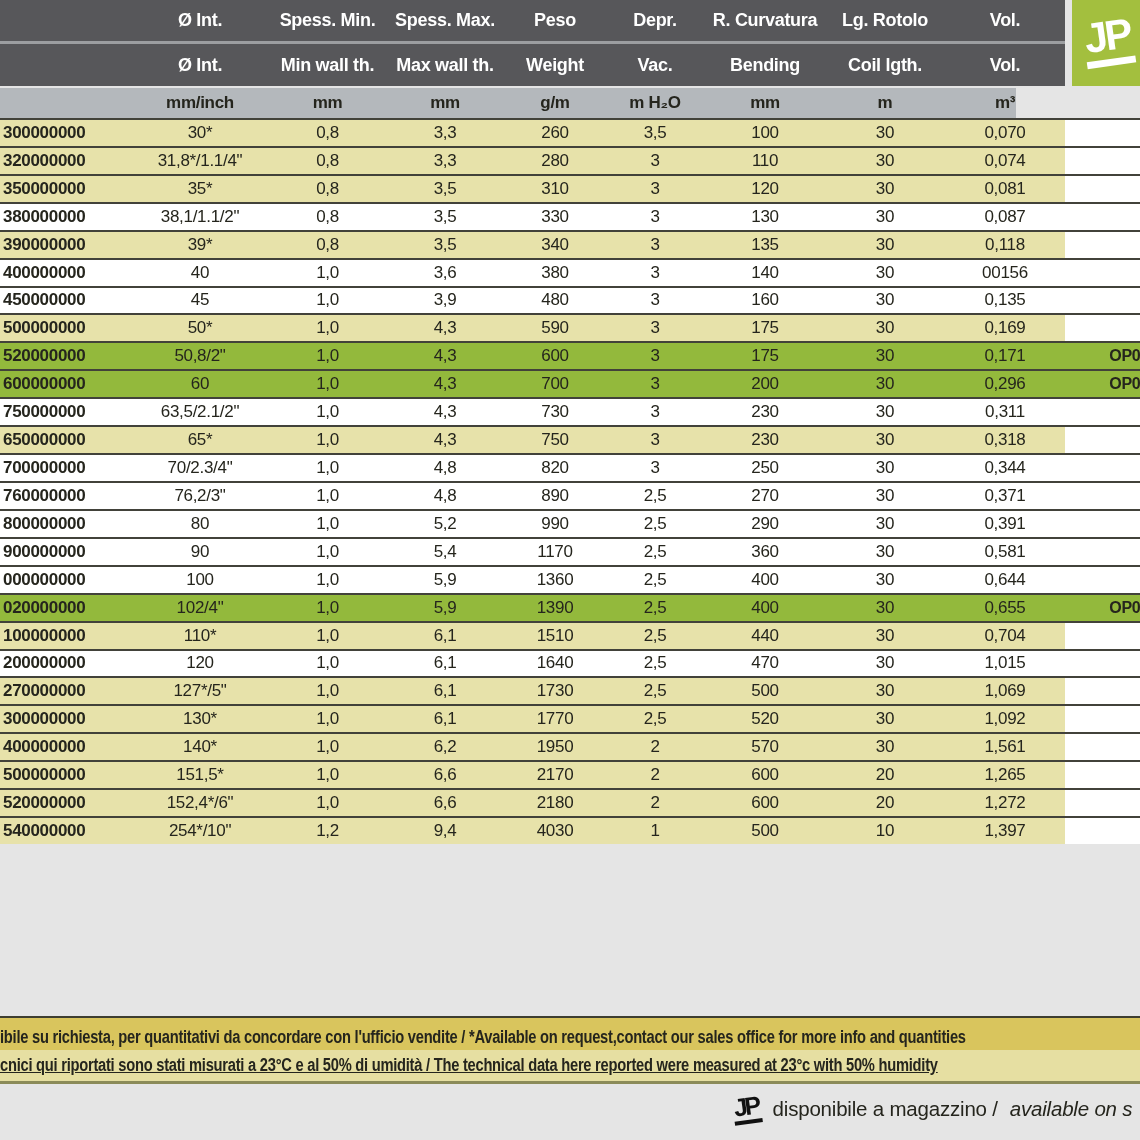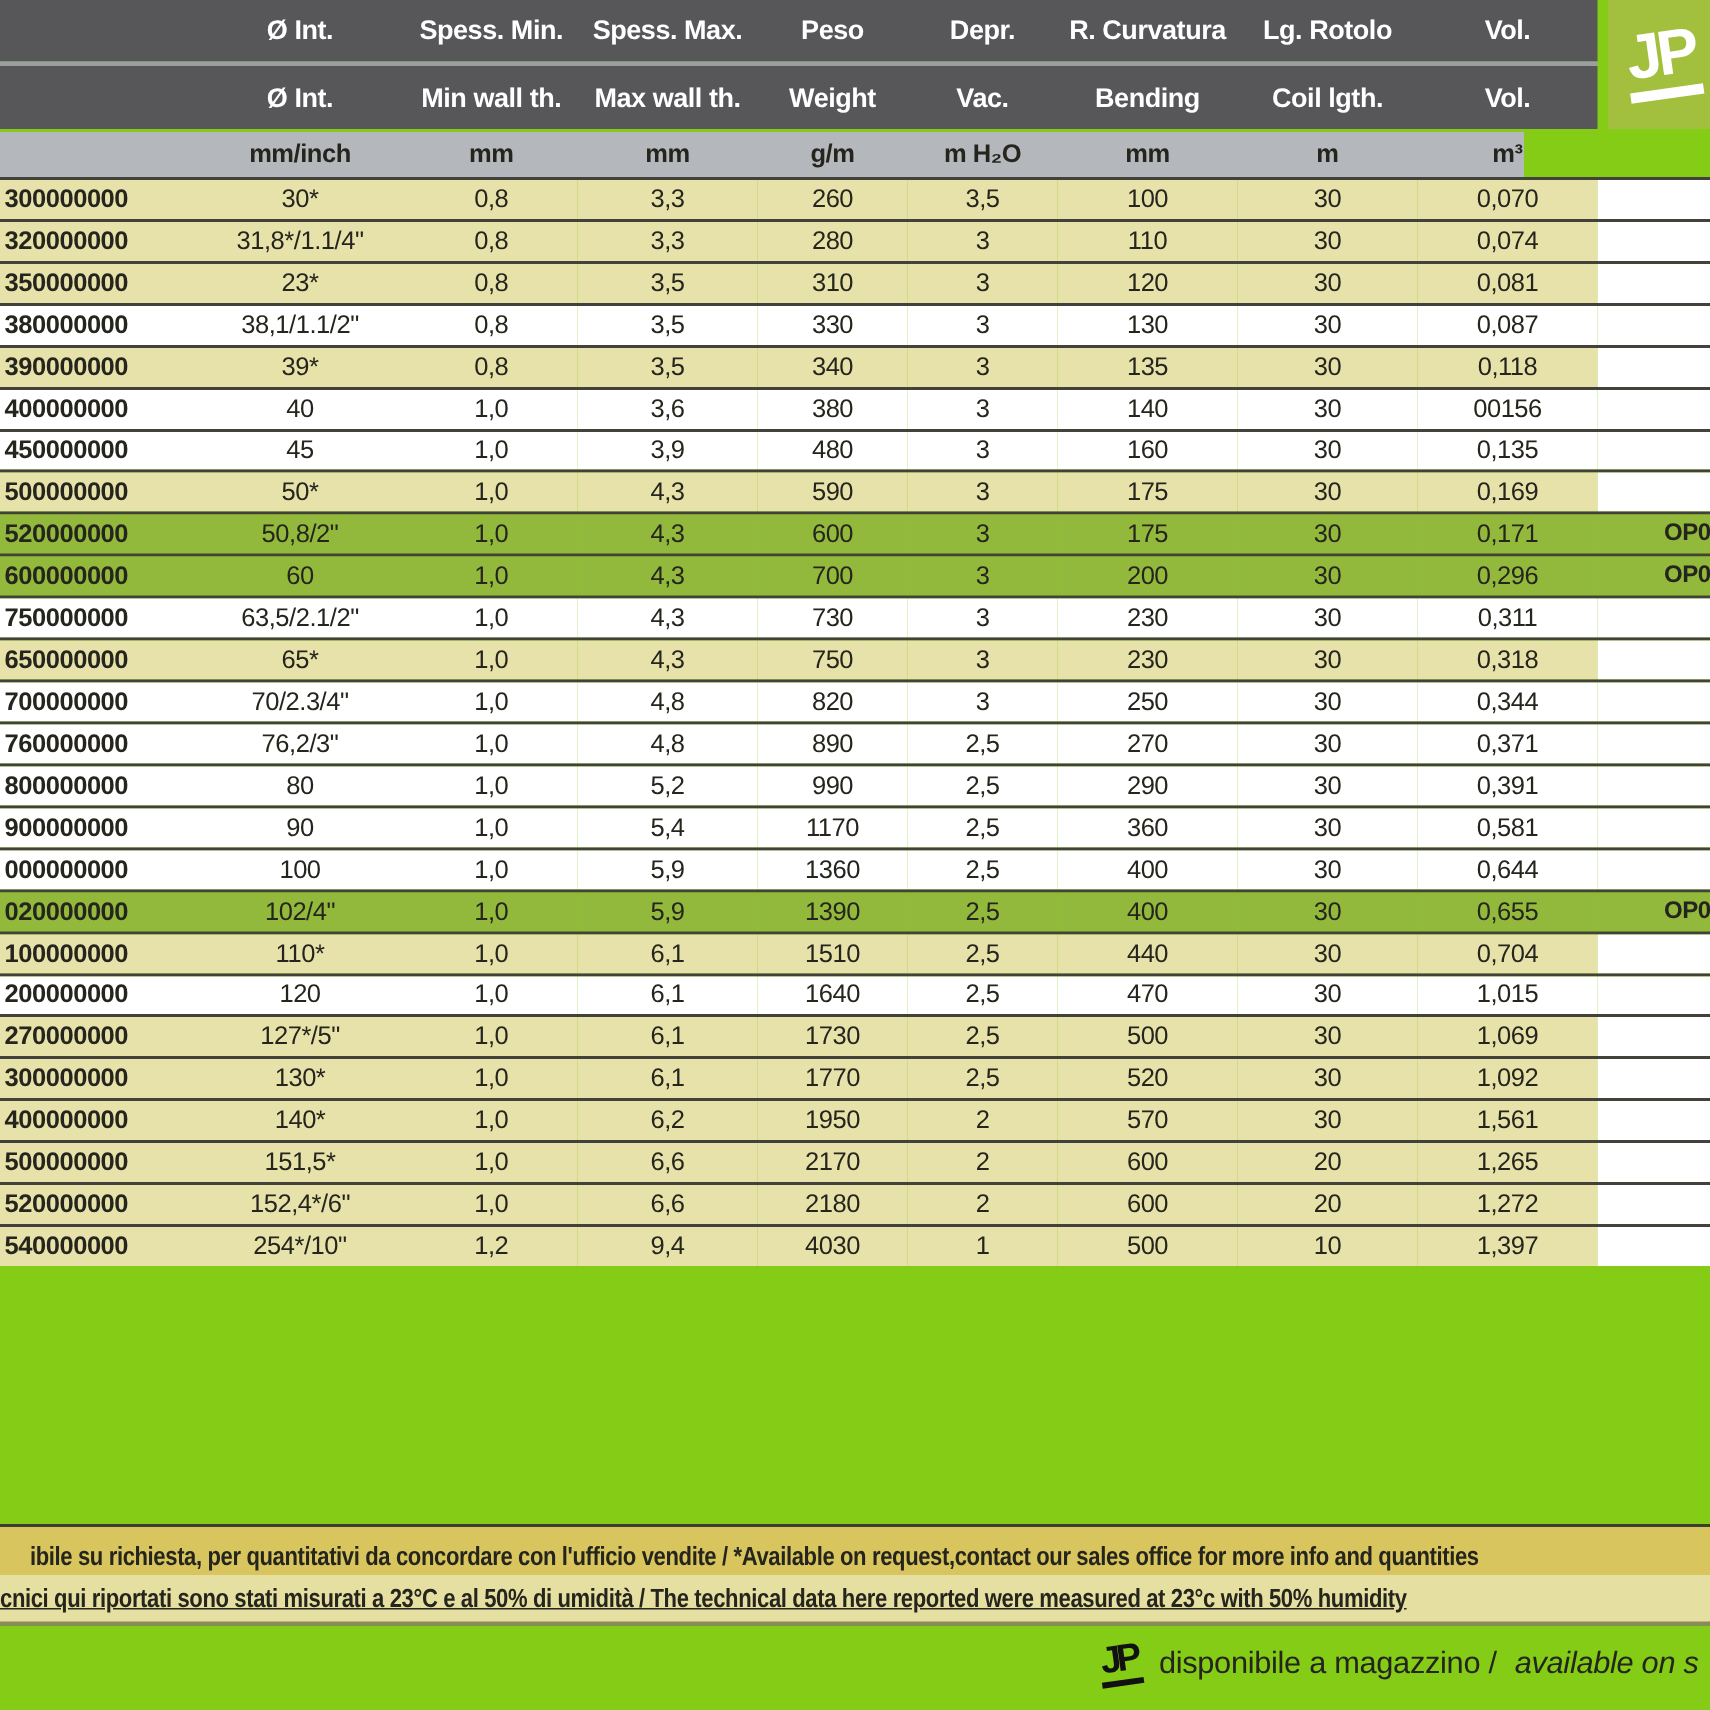--- a/index.html
+++ b/index.html
@@ -3,21 +3,21 @@
 <meta charset="utf-8">
 <style>
   :root{
     --header-bg:#57575a; --units-bg:#b4b8bc; --beige:#e7e2aa; --green:#93b93c;
     --logo-green:#a3bf3e; --gold:#d9c55d; --note2:#e6dfa2; --ink:#25251d; --sep:#42423a;
     --cols:130px 140px 115px 120px 100px 100px 120px 120px 120px 75px;
     --hcols:130px 140px 115px 120px 100px 100px 120px 120px 120px;
   }
   *{margin:0;padding:0;box-sizing:border-box;}
   body{background:#888;font-family:"Liberation Sans",sans-serif;}
-  .sheet{position:relative;width:1140px;height:1140px;background:#84cc16;overflow:hidden;
+  .sheet{position:relative;width:1140px;height:1140px;background:#e5e5e5;overflow:hidden;
          color:var(--ink);letter-spacing:-0.3px;}
   
   .hdr{position:absolute;left:0;width:1065px;background:var(--header-bg);
        display:grid;grid-template-columns:var(--hcols);}
   .hdr1{top:0;height:41px;}
   .hdr2{top:44px;height:42px;}
   .hgap{position:absolute;left:0;width:1065px;top:41px;height:3px;background:#9c9ea1;}
   .hdr .cell{color:#fff;font-weight:bold;font-size:18px;}
   
   .units{position:absolute;left:0;top:88px;width:1016px;height:30px;background:var(--units-bg);
@@ -38,21 +38,21 @@
   .row.hl-stock .cell{background:var(--green);}
   
   .jpbox{position:absolute;left:1072px;top:0;width:68px;height:86px;background:var(--logo-green);}
   .jp{display:inline-block;font-weight:900;font-style:normal;letter-spacing:-3px;
       transform:rotate(-8deg);line-height:0.95;}
   .jp-white{position:absolute;left:12px;top:16px;color:#fff;font-size:42px;
             border-bottom:7px solid #fff;padding:0 3px 3px 1px;}
   
   .note{position:absolute;left:0;width:1140px;display:flex;align-items:center;overflow:hidden;}
   .note1{top:1016px;height:44px;background:var(--gold);
-         border-top:2px solid #3e3e30;border-bottom:3px solid #6f672b;padding-left:20px;}
+         border-top:2px solid #3e3e30;border-bottom:3px solid #6f672b;}
   .note2{top:1050px;height:34px;background:var(--note2);border-bottom:3px solid #8b8b59;text-decoration:underline;}
   .note span{display:inline-block;white-space:nowrap;font-weight:bold;font-size:17.5px;
              transform:scaleX(0.84);transform-origin:left center;letter-spacing:-0.3px;}
   
   .legend{position:absolute;left:733px;top:1092px;height:34px;display:flex;
           align-items:center;gap:12px;font-size:20.5px;letter-spacing:-0.2px;white-space:nowrap;}
   .jp-black{color:#111;font-size:25px;border-bottom:4px solid #111;padding:0 2px 1px 1px;}
   .legend i{font-style:italic;}
 </style>
 </head>
@@ -208,21 +208,21 @@
         <div class="cell">
           <span>0,074</span>
         </div>
         <div class="cell op"></div>
       </div>
       <div class="row hl-request">
         <div class="cell code">
           <span>350000000</span>
         </div>
         <div class="cell">
-          <span>23*</span>
+          <span>35*</span>
         </div>
         <div class="cell">
           <span>0,8</span>
         </div>
         <div class="cell">
           <span>3,5</span>
         </div>
         <div class="cell">
           <span>310</span>
         </div>

